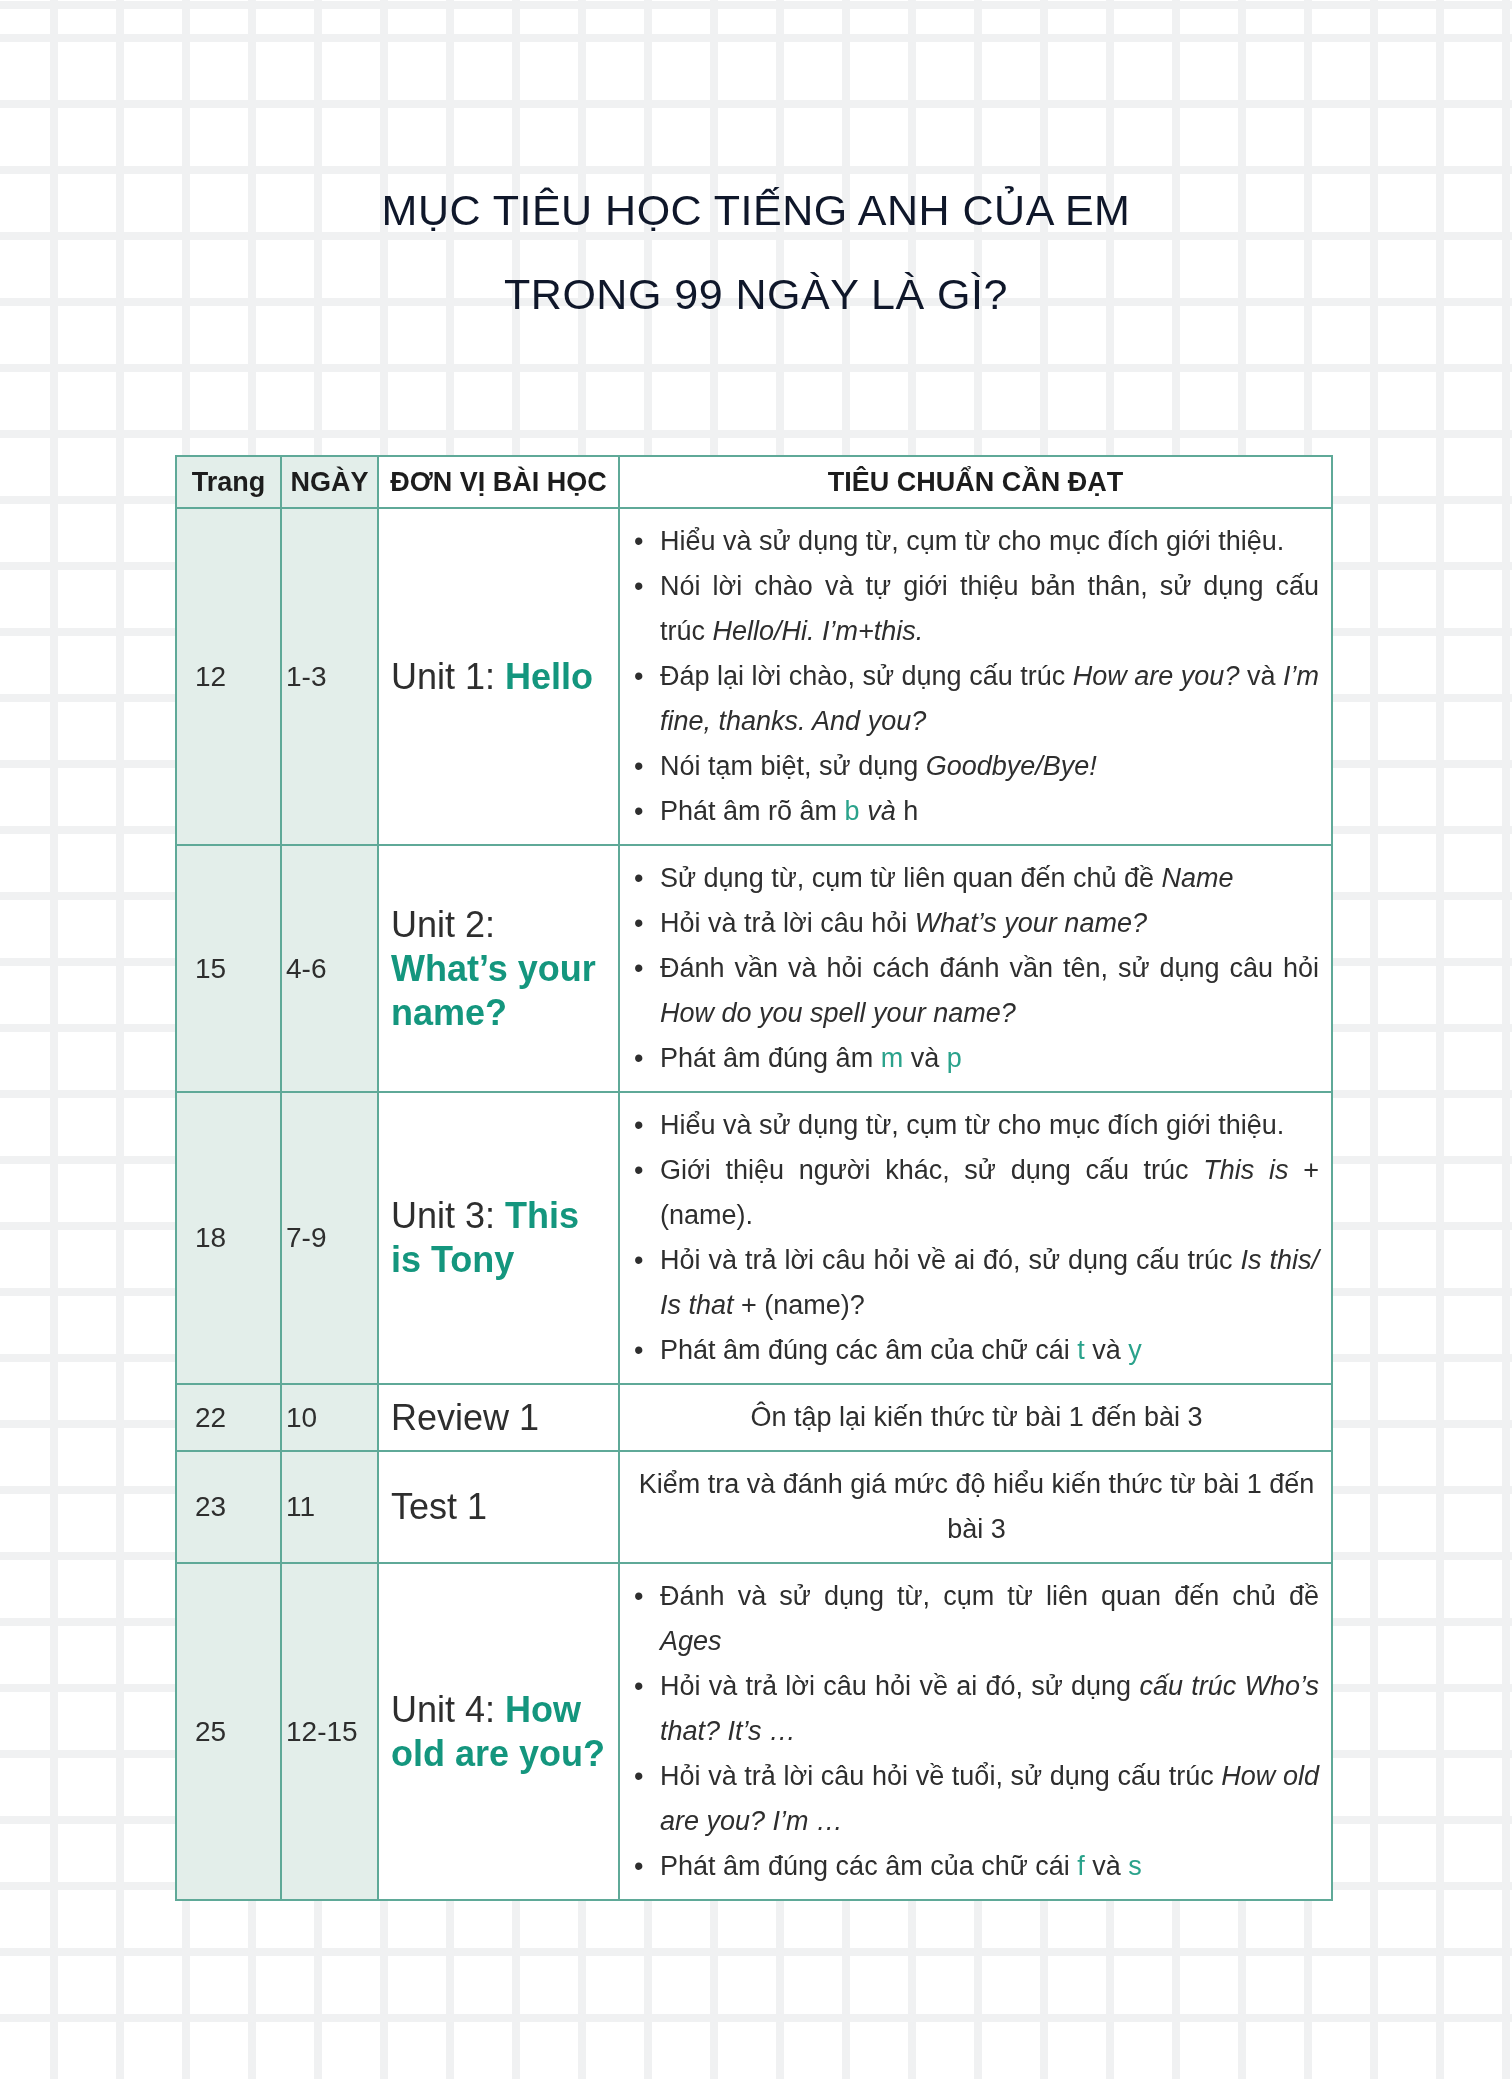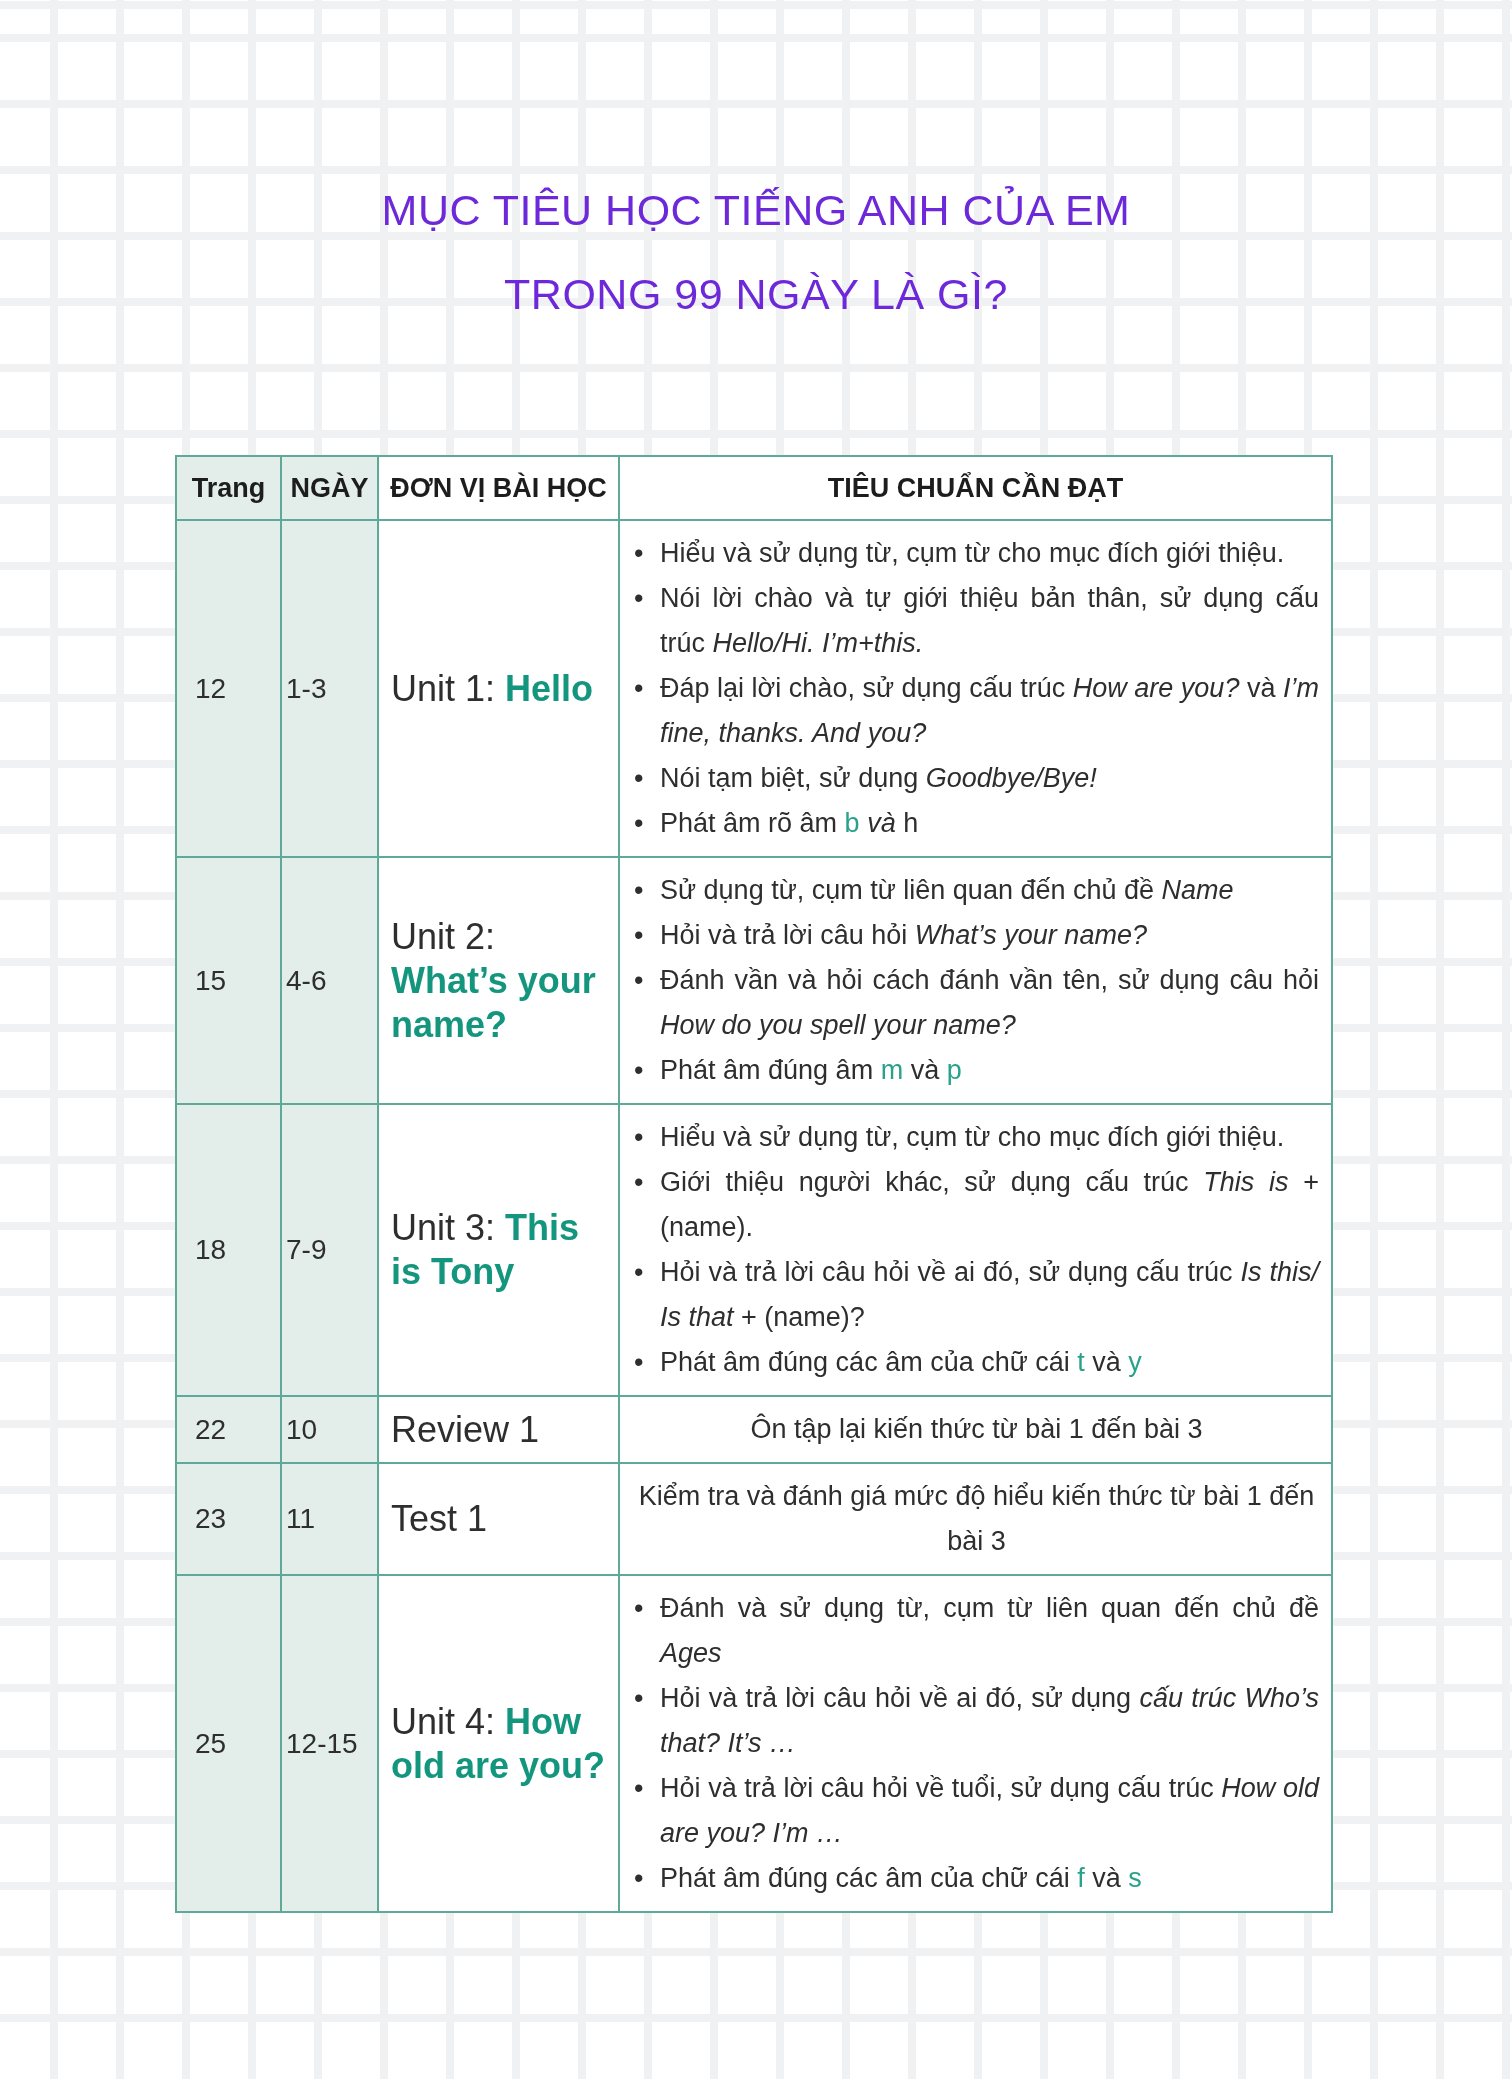--- a/index.html
+++ b/index.html
@@ -11,21 +11,21 @@
     background-image:
       repeating-linear-gradient(0deg,#f0f1f2 0px,#f0f1f2 8px,transparent 8px,transparent 66px),
       repeating-linear-gradient(90deg,#f0f1f2 0px,#f0f1f2 8px,transparent 8px,transparent 66px);
     background-position:50px 9px;
     overflow:hidden;
     position:relative;
   }
   .page-title{
     position:absolute;top:168px;left:0;width:1512px;
     text-align:center;
-    color:#6d28d9;
+    color:#0f172a;
     font-size:43px;
     font-weight:500;
     letter-spacing:0.5px;
     line-height:84px;
   }
   table.toc-table{
     position:absolute;left:175px;top:455px;
     width:1156px;
     border-collapse:collapse;
     table-layout:fixed;
@@ -33,21 +33,21 @@
   }
   .toc-table col.c-trang{width:105px;}
   .toc-table col.c-ngay{width:97px;}
   .toc-table col.c-unit{width:241px;}
   .toc-table col.c-obj{width:713px;}
   .toc-table th,.toc-table td{
     border:2px solid #5fa998;
     vertical-align:middle;
     box-sizing:border-box;
   }
-  .toc-table thead tr{height:64px;}
+  .toc-table thead tr{height:52px;}
   .toc-table th{
     font-size:27px;font-weight:bold;color:#1d1d1d;
     text-align:center;padding:4px 2px;background:#ffffff;
   }
   .toc-table th.mint, .toc-table td.mint{background:#e3eeea;}
   .toc-table tbody tr:nth-child(1){height:325px;}
   .toc-table tbody tr:nth-child(2){height:240px;}
   .toc-table tbody tr:nth-child(3){height:285px;}
   .toc-table tbody tr:nth-child(4){height:62px;padding-left:19px;}
   .toc-table tbody tr:nth-child(5){height:100px;}

